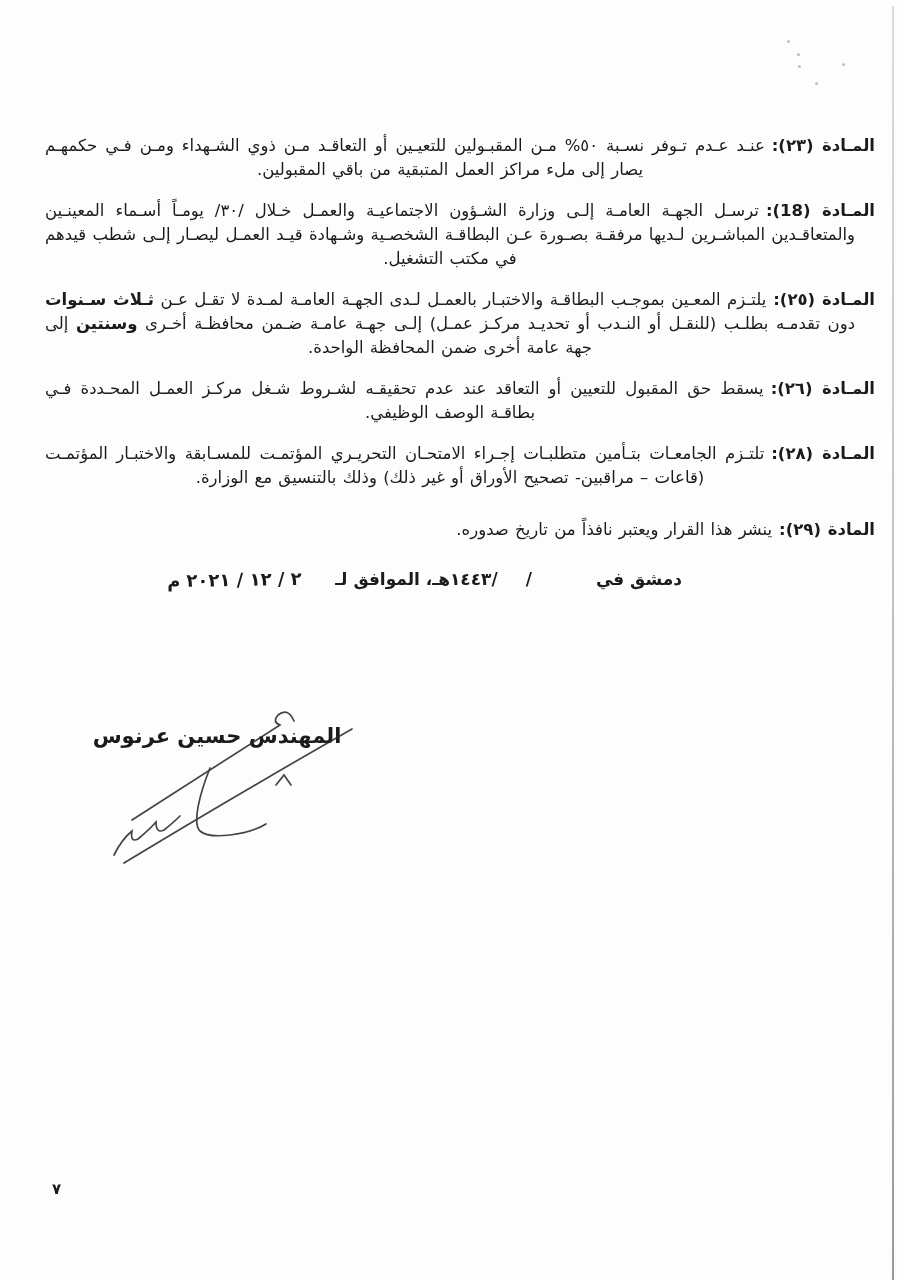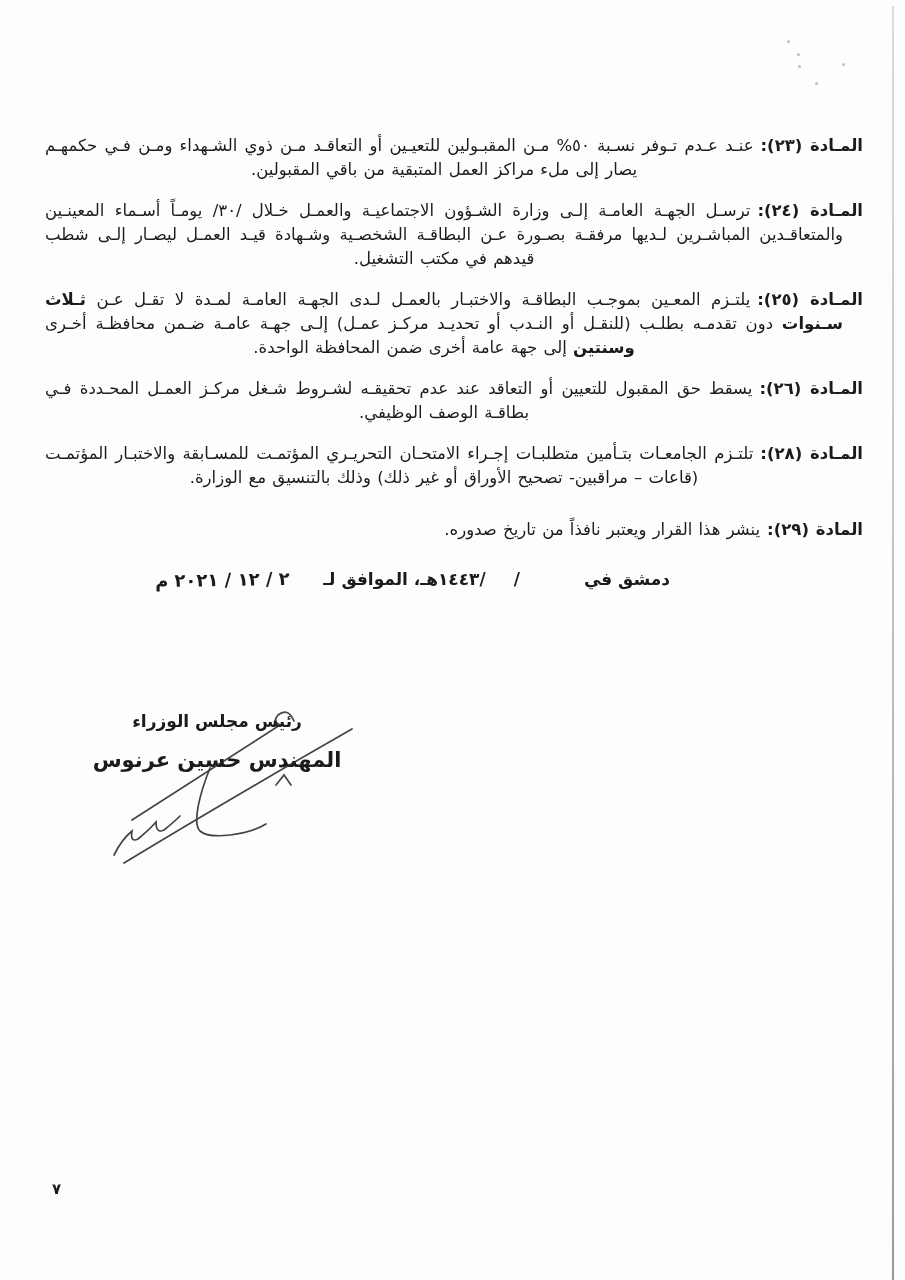--- a/index.html
+++ b/index.html
@@ -11,21 +11,21 @@
   .page{
     position:relative;
     width:905px;height:1280px;
     background:#fdfdfd;
     overflow:hidden;
     direction:rtl;
     color:#1b1b1b;
   }
   .content{
     position:absolute;
-    top:134px;right:42px;left:45px;
+    top:134px;right:30px;left:45px;
   }
   .article{
     font-size:16.5px;
     line-height:24px;
     text-align:justify;
     text-align-last:center;
     margin:0 0 17px 0;
     padding-right:20px;
     text-indent:-20px;
     word-spacing:1px;
@@ -89,21 +89,21 @@
 
 <div class="page">
 
   <div class="content">
 
     <p class="article">
       <span class="lbl">المـادة (٢٣):</span><span>عنـد عـدم تـوفر نسـبة ٥٠% مـن المقبـولين للتعيـين أو التعاقـد مـن ذوي الشـهداء ومـن فـي حكمهـم يصار إلى ملء مراكز العمل المتبقية من باقي المقبولين.</span>
     </p>
 
     <p class="article">
-      <span class="lbl">المـادة (٢٤):</span><span>ترسـل الجهـة العامـة إلـى وزارة الشـؤون الاجتماعيـة والعمـل خـلال /٣٠/ يومـاً أسـماء المعينـين والمتعاقـدين المباشـرين لـديها مرفقـة بصـورة عـن البطاقـة الشخصـية وشـهادة قيـد العمـل ليصـار إلـى شطب قيدهم في مكتب التشغيل.</span>
+      <span class="lbl">المـادة (18):</span><span>ترسـل الجهـة العامـة إلـى وزارة الشـؤون الاجتماعيـة والعمـل خـلال /٣٠/ يومـاً أسـماء المعينـين والمتعاقـدين المباشـرين لـديها مرفقـة بصـورة عـن البطاقـة الشخصـية وشـهادة قيـد العمـل ليصـار إلـى شطب قيدهم في مكتب التشغيل.</span>
     </p>
 
     <p class="article">
       <span class="lbl">المـادة (٢٥):</span><span>يلتـزم المعـين بموجـب البطاقـة والاختبـار بالعمـل لـدى الجهـة العامـة لمـدة لا تقـل عـن </span><span class="b">ثـلاث سـنوات</span><span> دون تقدمـه بطلـب (للنقـل أو النـدب أو تحديـد مركـز عمـل) إلـى جهـة عامـة ضـمن محافظـة أخـرى </span><span class="b">وسنتين</span><span> إلى جهة عامة أخرى ضمن المحافظة الواحدة.</span>
     </p>
 
     <p class="article">
       <span class="lbl">المـادة (٢٦):</span><span>يسقط حق المقبول للتعيين أو التعاقد عند عدم تحقيقـه لشـروط شـغل مركـز العمـل المحـددة فـي بطاقـة الوصف الوظيفي.</span>
     </p>
 
@@ -116,21 +116,20 @@
       <span class="lbl">المادة (٢٩):</span><span>ينشر هذا القرار ويعتبر نافذاً من تاريخ صدوره.</span>
     </p>
 
     <div class="dateline">
       <span>دمشق في</span><span class="dl-slash">/</span><span class="dl-hijri">/١٤٤٣هـ، الموافق لـ</span><span class="dl-greg">٢ / ١٢ / ٢٠٢١ م</span>
     </div>
 
   </div>
 
   <div class="sig">
-    <div class="title">رئيس مجلس الوزراء</div>
     <div class="name">المهندس حسين عرنوس</div>
   </div>
 
   <svg class="sig-svg" width="270" height="190" viewBox="0 0 270 190" fill="none" stroke="#2b2b2b" stroke-width="1.7" stroke-linecap="round" opacity="0.88">
     <path d="M26,170 C 92,130 184,76 254,36"></path>
     <path d="M196,28 q-6,-14 -16,-6 q-6,7 2,10 L 34,127"></path>
     <path d="M16,162 q8,-16 18,-24 q-2,12 6,8 q12,-10 18,-17 q0,12 8,8 q10,-8 16,-14"></path>
     <path d="M112,75 C 102,100 94,130 102,138 C 112,147 150,142 168,131"></path>
     <path d="M178,92 l8,-10 l7,10"></path>
   </svg>

